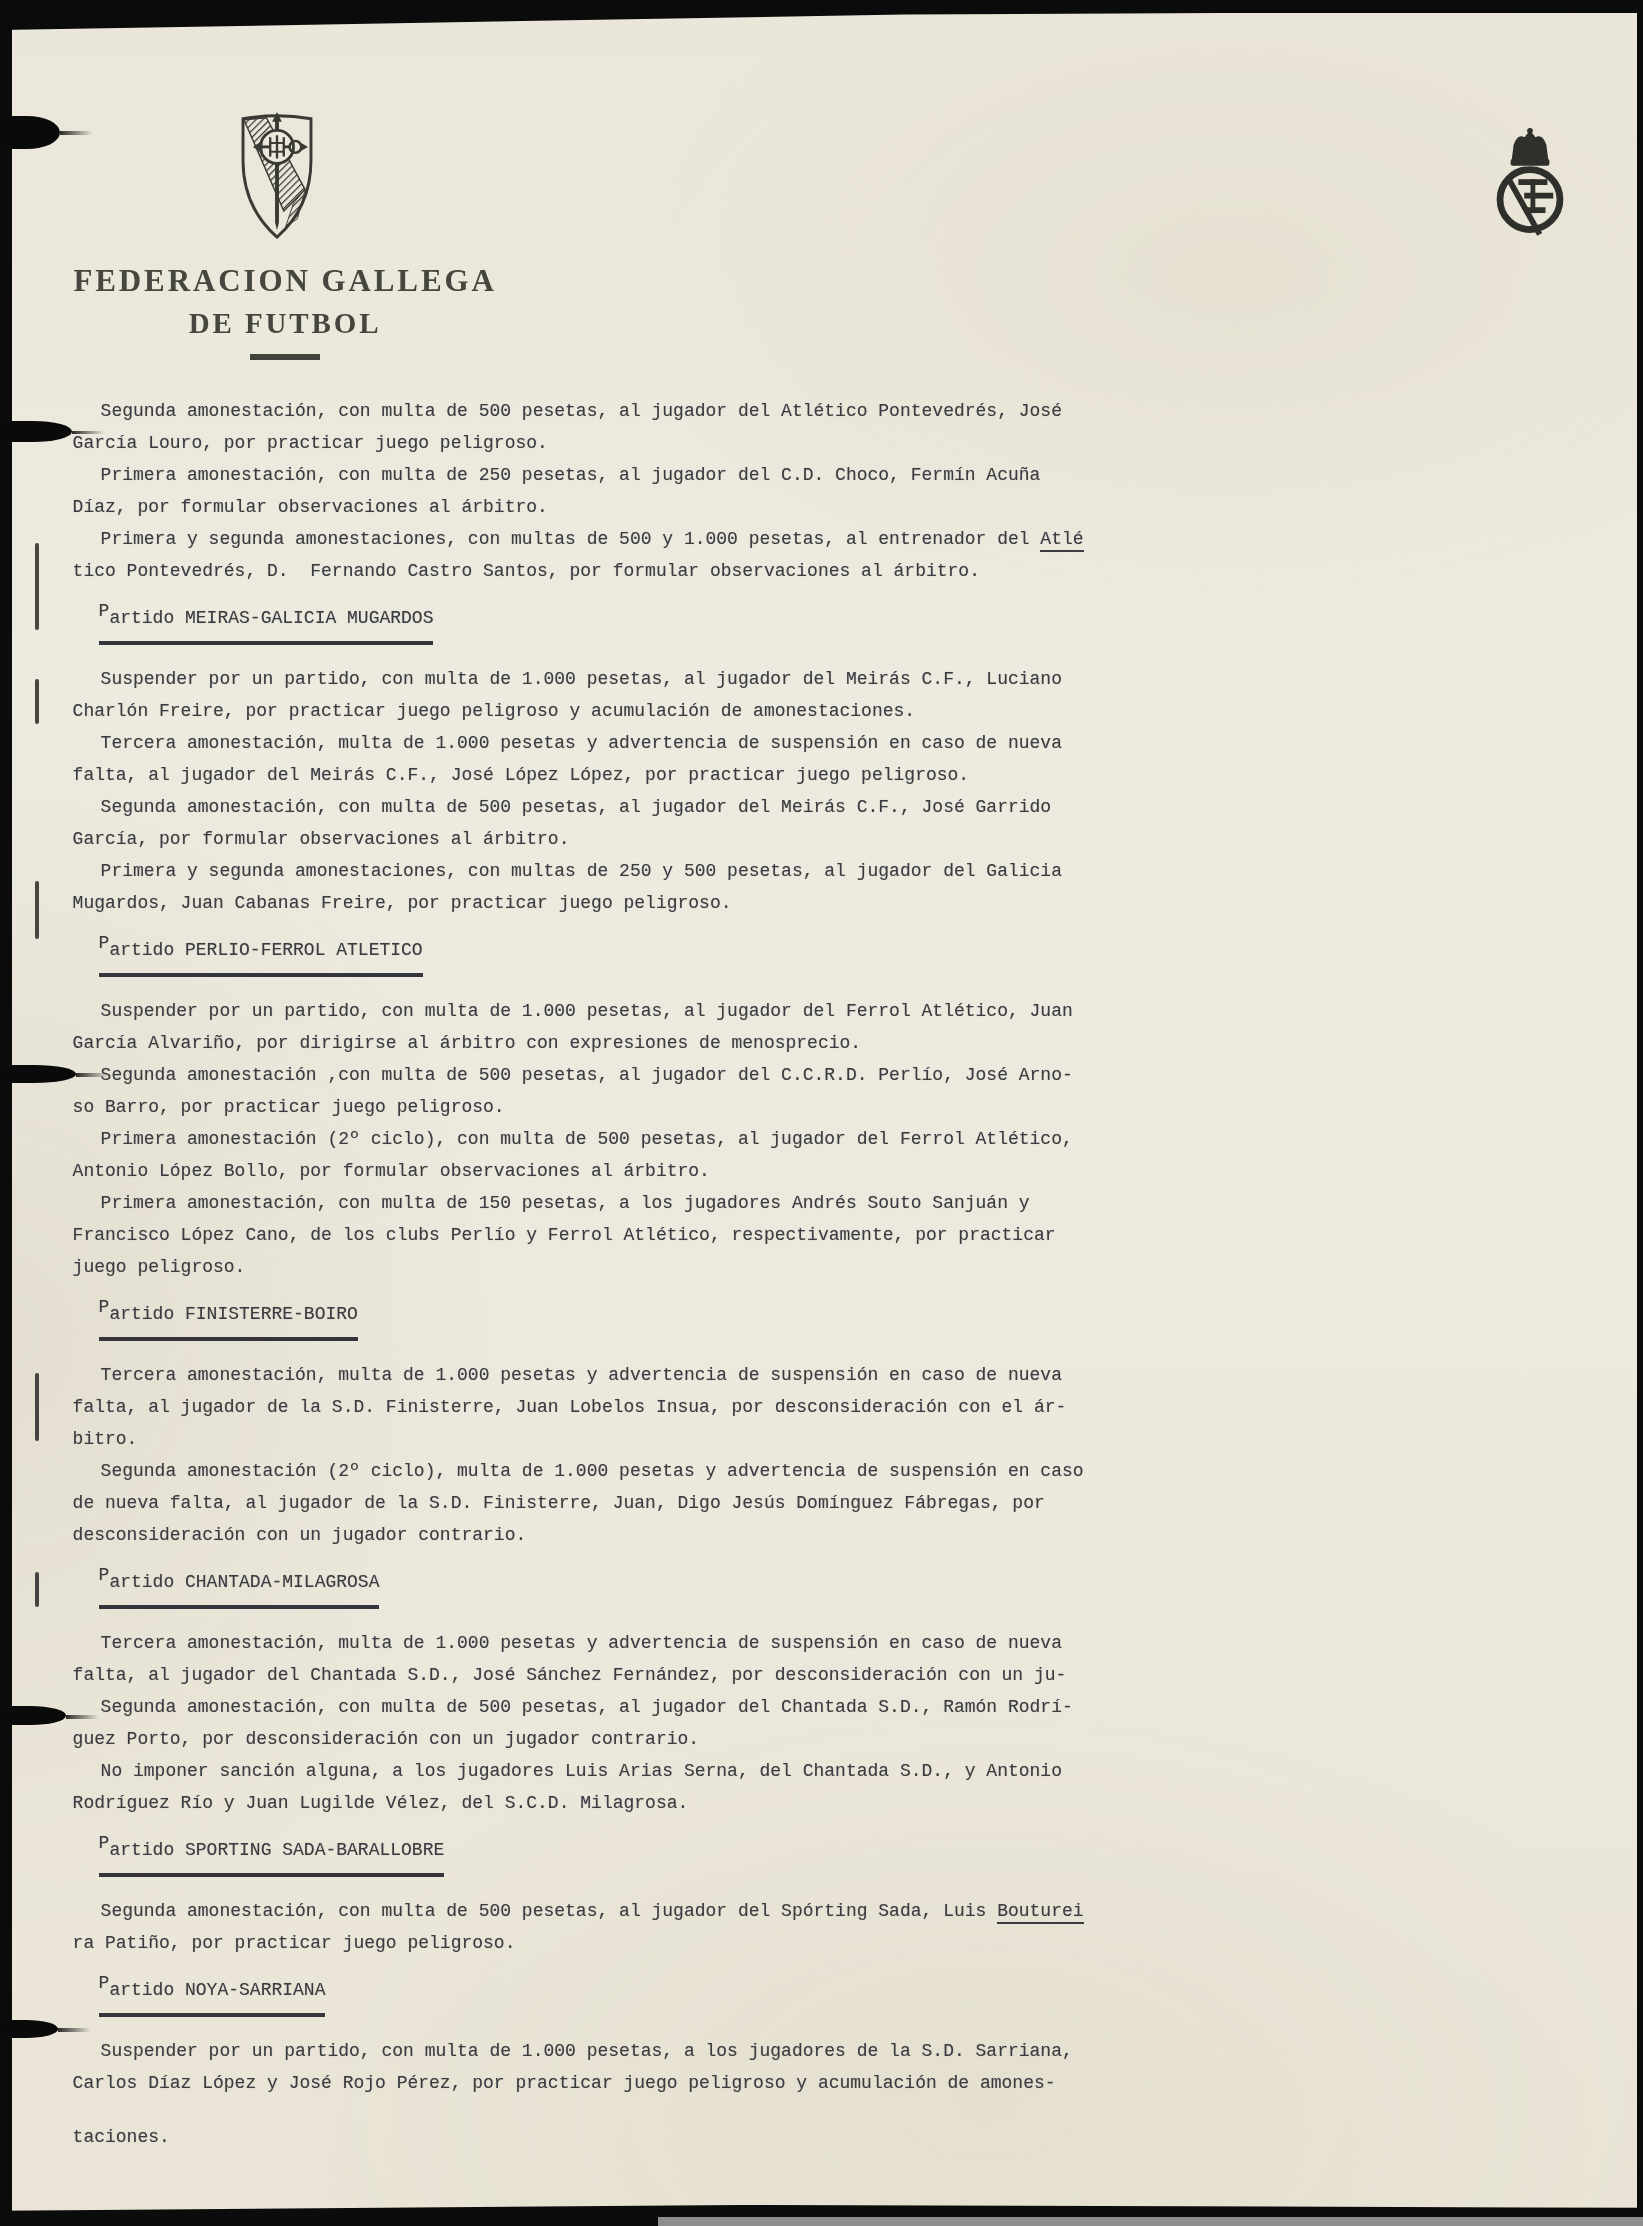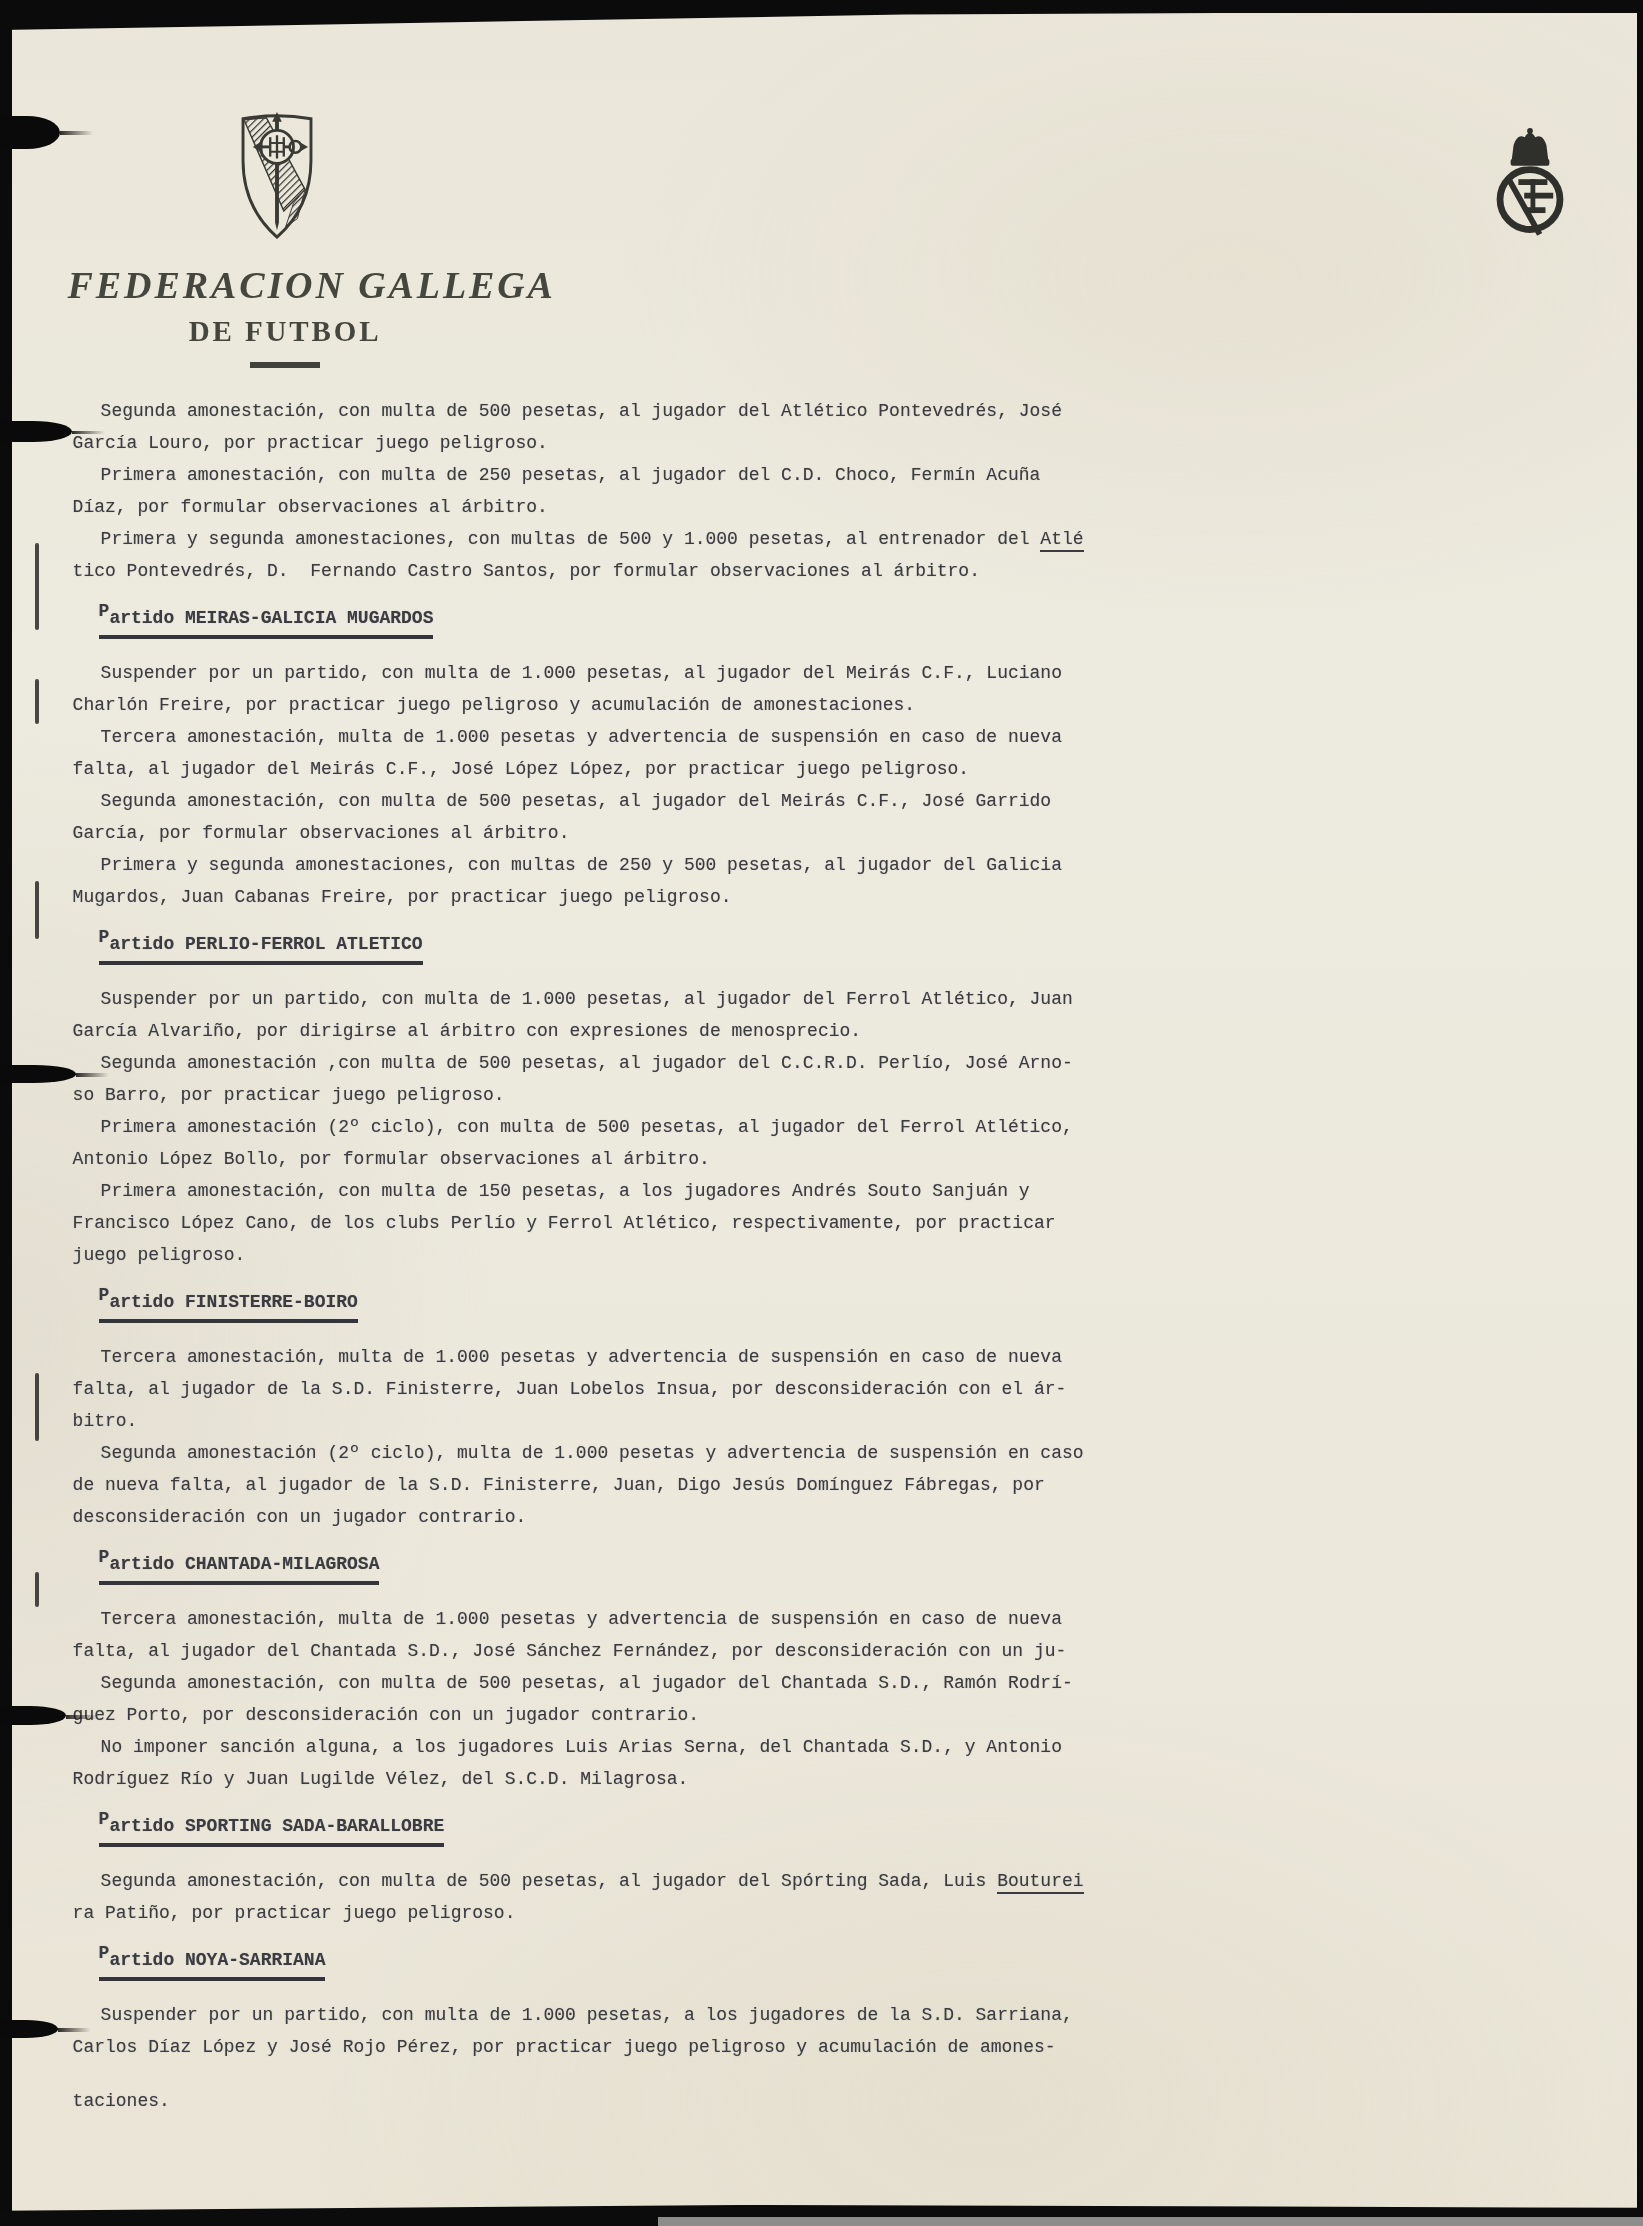--- a/index.html
+++ b/index.html
@@ -57,37 +57,37 @@
 
   
   .shield-logo { position:absolute; left:225px; top:97px; }
   .fef-emblem  { position:absolute; left:1477px; top:113px; }
 
   .org {
     position:absolute; left:56px; top:250px; width:435px;
     text-align:center; color:#45463e;
     font-family:"Liberation Serif","DejaVu Serif",serif; font-weight:bold;
   }
-  .org-l1 { font-size:38px; letter-spacing:2.9px; white-space:nowrap;font-style:italic; }
+  .org-l1 { font-size:31px; letter-spacing:2.9px; white-space:nowrap; }
   .org-l2 { font-size:29px; letter-spacing:2.9px; margin-top:8px; }
   .org-rule { width:70px; height:5.8px; background:#41423c; margin:14.6px auto 0; }
 
   
   .doc-text {
     position:absolute; left:61px; top:382px; width:1533px;
     font-size:18px; line-height:32px; color:#3b3c42;
     text-shadow:0 0 1px rgba(59,60,66,0.35);
   }
   .para { margin:0; }
   .line { white-space:pre; }
   .line.ind { text-indent:28px; }
   .uend { border-bottom:2.9px solid #3b3c42; padding-bottom:1px; }
 
   .heading { margin:15.5px 0 17.5px 26px; }
-  .hu { display:inline-block; border-bottom:4.9px solid #34353b; padding-bottom:1px;font-weight:bold; }
+  .hu { display:inline-block; border-bottom:4.9px solid #34353b; padding-bottom:7px; }
   .hfirst { position:relative; top:-6.8px; }
 </style>
 </head>
 <body>
 
 <div class="paper">
 
   <div class="shield-logo">
     <svg width="80" height="132" viewBox="0 0 82 136">
       <defs>

